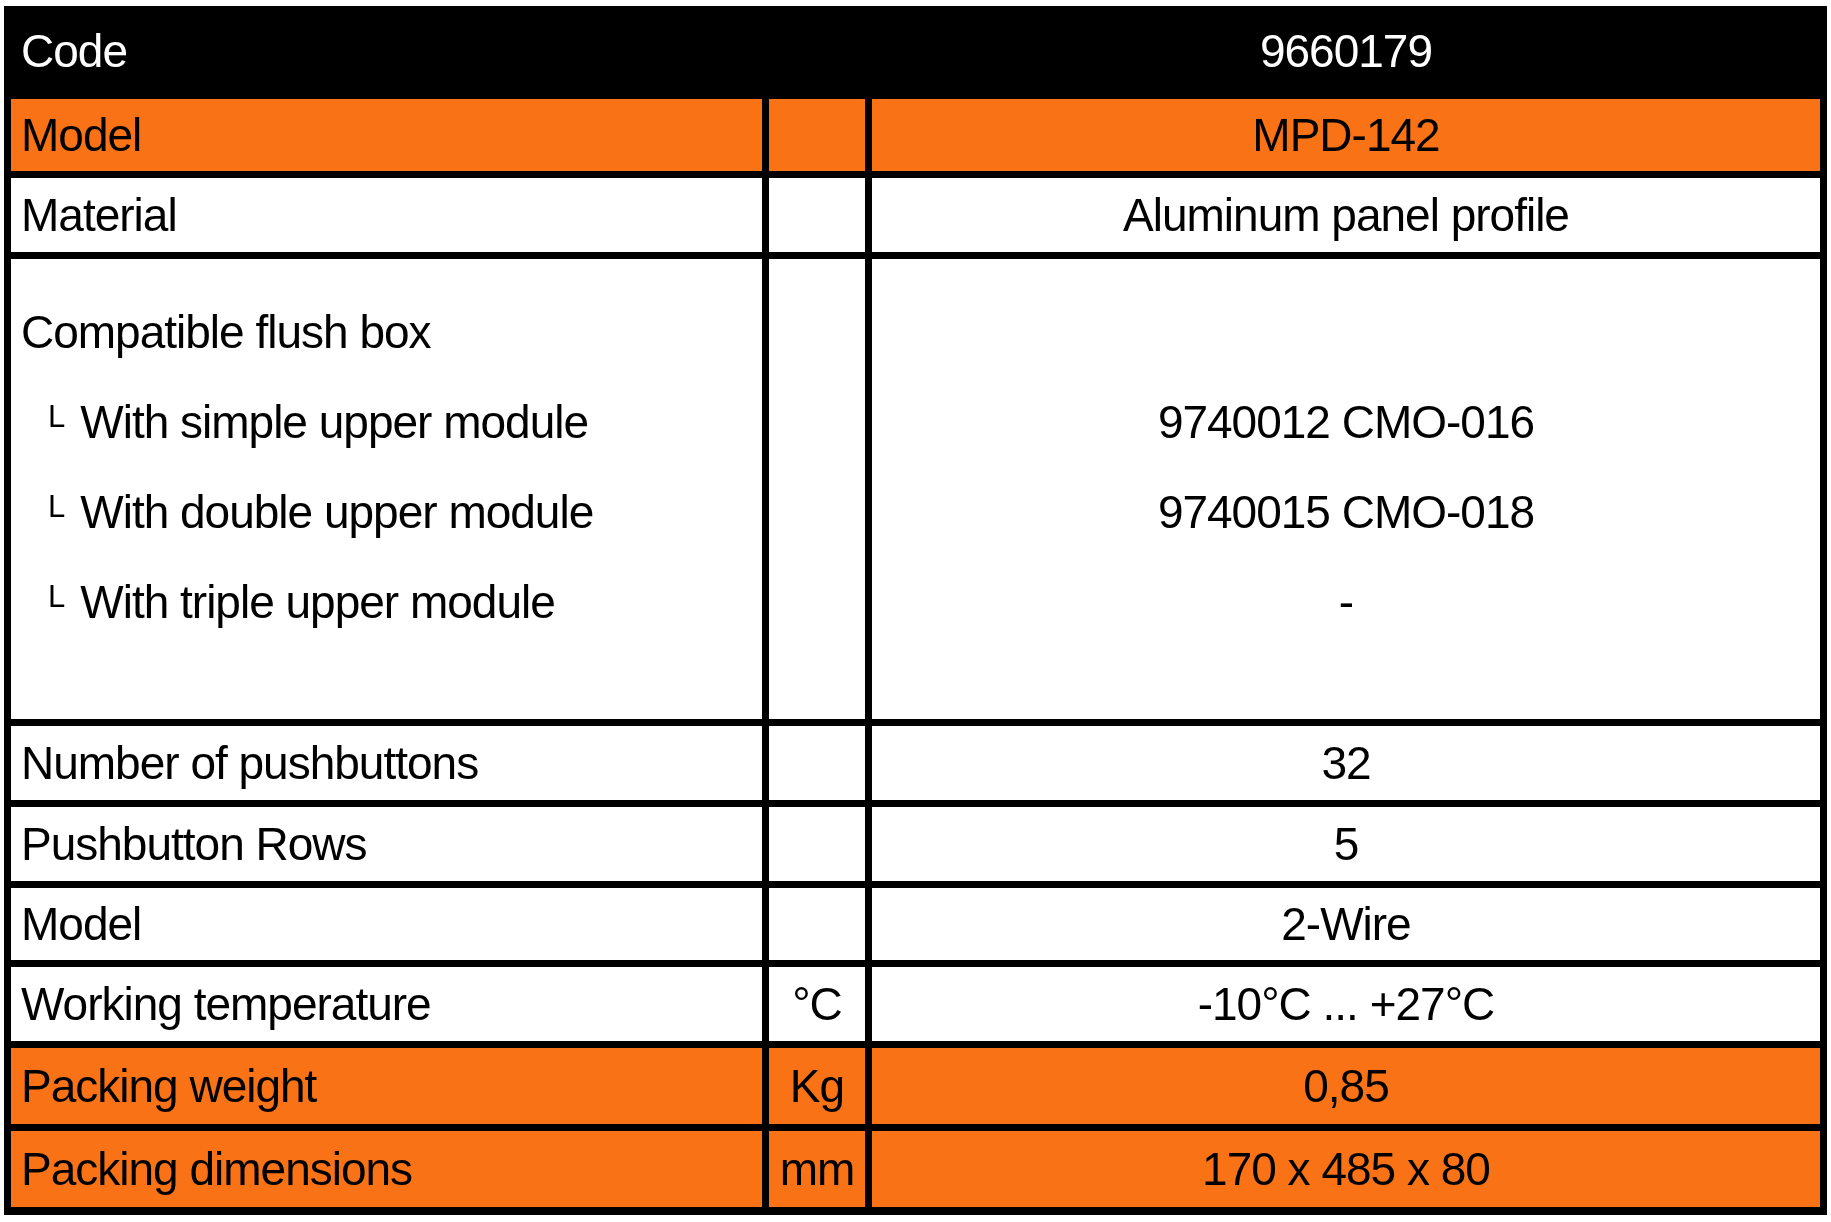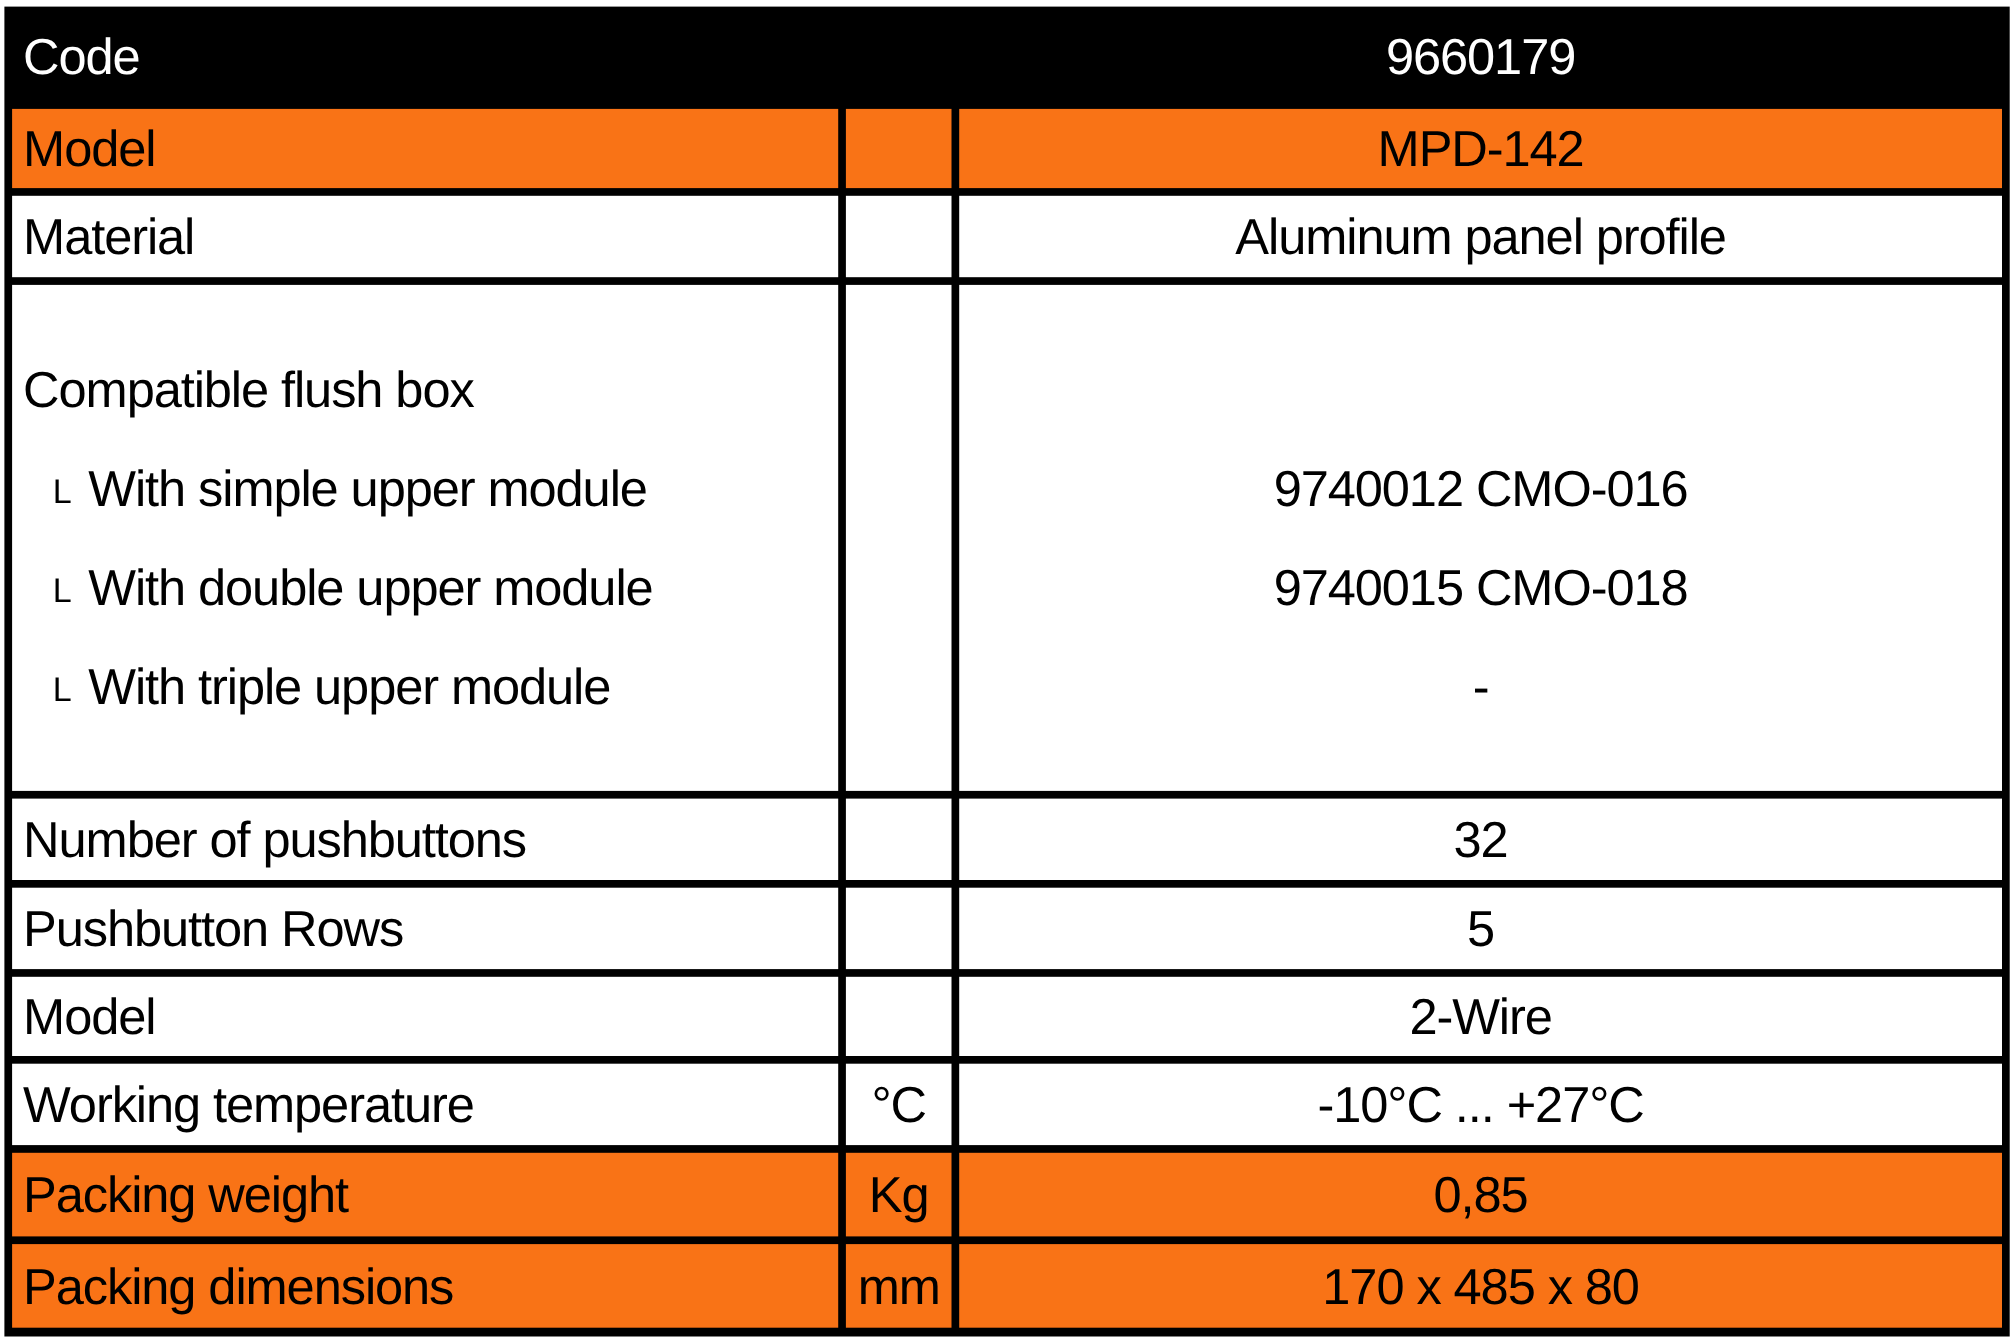--- a/index.html
+++ b/index.html
@@ -48,21 +48,21 @@
   .tall {
     flex-direction: column;
     align-items: stretch;
     justify-content: flex-start;
     padding-top: 50px;
   }
   .tline {
     height: 90px;
     flex: 0 0 90px;
     display: flex;
-    align-items: center;
+    align-items: flex-start;
   }
   .tline.sub { margin-left: 27px; }
   .tline.centered { justify-content: center; text-align: center; }
   .bullet {
     font-size: 31px;
     letter-spacing: 0;
     margin-right: 15px;
     transform: translateY(2px);
   }
 </style>

